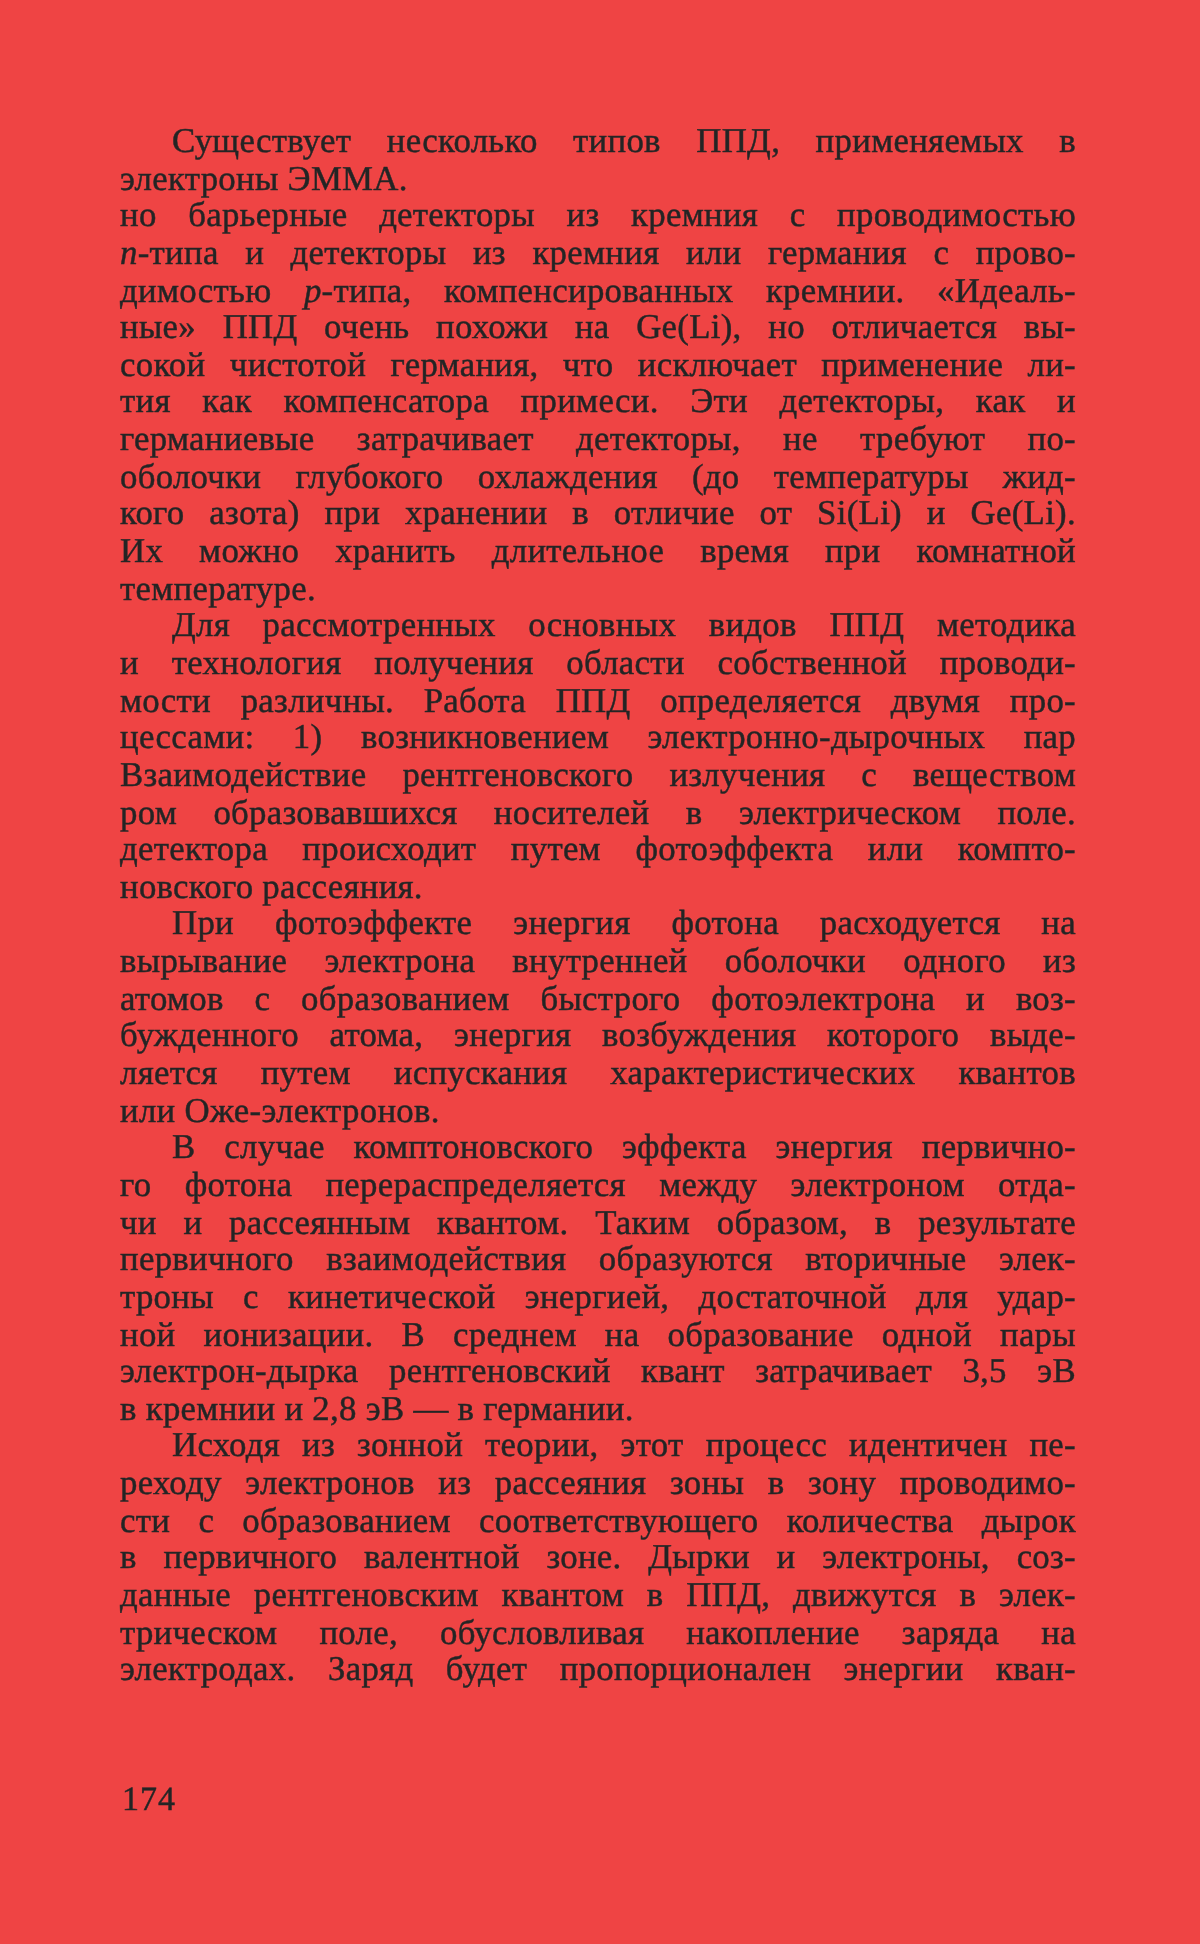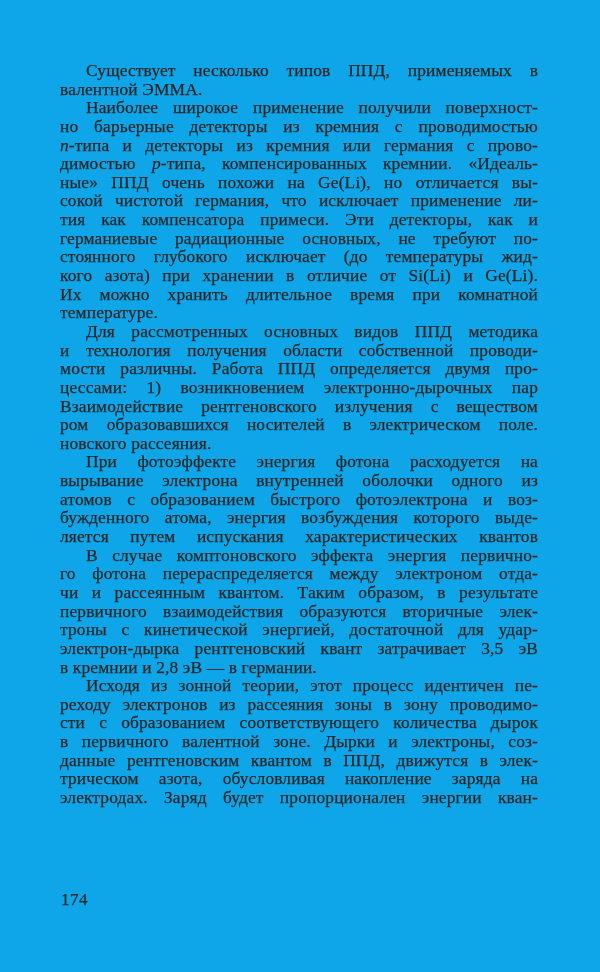--- a/index.html
+++ b/index.html
@@ -4,21 +4,21 @@
 <style>
   html, body {
     margin: 0;
     padding: 0;
     background: #fdfdfc;
   }
   .page {
     position: relative;
     width: 600px;
     height: 972px;
-    background: #0ea5e9;
+    background: #ef4444;
     font-family: "Liberation Serif", "DejaVu Serif", serif;
     color: #242424;
     overflow: hidden;
   }
   .text-block {
     position: absolute;
     left: 60px;
     top: 61px;
     width: 478px;
   }
@@ -51,54 +51,56 @@
     letter-spacing: 0.5px;
     -webkit-text-stroke: 0.25px #2a2a2a;
   }
 </style>
 </head>
 <body>
 
 <div class="page">
   <div class="text-block">
       <div class="line indent"><span class="">Существует несколько типов ППД, применяемых в</span></div>
-      <div class="line endline"><span class="">валентной ЭММА.</span></div>
-      <div class="line indent"><span class="">Наиболее широкое применение получили поверхност-</span></div>
+      <div class="line endline"><span class="">электроны ЭММА.</span></div>
       <div class="line"><span class="">но барьерные детекторы из кремния с проводимостью</span></div>
       <div class="line"><span class="italic">n</span><span class="">-типа и детекторы из кремния или германия с прово-</span></div>
       <div class="line"><span class="">димостью </span><span class="italic">p</span><span class="">-типа, компенсированных кремнии. «Идеаль-</span></div>
       <div class="line"><span class="">ные» ППД очень похожи на Ge(Li), но отличается вы-</span></div>
       <div class="line"><span class="">сокой чистотой германия, что исключает применение ли-</span></div>
       <div class="line"><span class="">тия как компенсатора примеси. Эти детекторы, как и</span></div>
-      <div class="line"><span class="">германиевые радиационные основных, не требуют по-</span></div>
-      <div class="line"><span class="">стоянного глубокого исключает (до температуры жид-</span></div>
+      <div class="line"><span class="">германиевые затрачивает детекторы, не требуют по-</span></div>
+      <div class="line"><span class="">оболочки глубокого охлаждения (до температуры жид-</span></div>
       <div class="line"><span class="">кого азота) при хранении в отличие от Si(Li) и Ge(Li).</span></div>
       <div class="line"><span class="">Их можно хранить длительное время при комнатной</span></div>
       <div class="line endline"><span class="">температуре.</span></div>
       <div class="line indent"><span class="">Для рассмотренных основных видов ППД методика</span></div>
       <div class="line"><span class="">и технология получения области собственной проводи-</span></div>
       <div class="line"><span class="">мости различны. Работа ППД определяется двумя про-</span></div>
       <div class="line"><span class="">цессами: 1) возникновением электронно-дырочных пар</span></div>
       <div class="line"><span class="">Взаимодействие рентгеновского излучения с веществом</span></div>
       <div class="line"><span class="">ром образовавшихся носителей в электрическом поле.</span></div>
+      <div class="line"><span class="">детектора происходит путем фотоэффекта или компто-</span></div>
       <div class="line endline"><span class="">новского рассеяния.</span></div>
       <div class="line indent"><span class="">При фотоэффекте энергия фотона расходуется на</span></div>
       <div class="line"><span class="">вырывание электрона внутренней оболочки одного из</span></div>
       <div class="line"><span class="">атомов с образованием быстрого фотоэлектрона и воз-</span></div>
       <div class="line"><span class="">бужденного атома, энергия возбуждения которого выде-</span></div>
       <div class="line"><span class="">ляется путем испускания характеристических квантов</span></div>
+      <div class="line endline"><span class="">или Оже-электронов.</span></div>
       <div class="line indent"><span class="">В случае комптоновского эффекта энергия первично-</span></div>
       <div class="line"><span class="">го фотона перераспределяется между электроном отда-</span></div>
       <div class="line"><span class="">чи и рассеянным квантом. Таким образом, в результате</span></div>
       <div class="line"><span class="">первичного взаимодействия образуются вторичные элек-</span></div>
       <div class="line"><span class="">троны с кинетической энергией, достаточной для удар-</span></div>
+      <div class="line"><span class="">ной ионизации. В среднем на образование одной пары</span></div>
       <div class="line"><span class="">электрон-дырка рентгеновский квант затрачивает 3,5 эВ</span></div>
       <div class="line endline"><span class="">в кремнии и 2,8 эВ — в германии.</span></div>
       <div class="line indent"><span class="">Исходя из зонной теории, этот процесс идентичен пе-</span></div>
       <div class="line"><span class="">реходу электронов из рассеяния зоны в зону проводимо-</span></div>
       <div class="line"><span class="">сти с образованием соответствующего количества дырок</span></div>
       <div class="line"><span class="">в первичного валентной зоне. Дырки и электроны, соз-</span></div>
       <div class="line"><span class="">данные рентгеновским квантом в ППД, движутся в элек-</span></div>
-      <div class="line"><span class="">трическом азота, обусловливая накопление заряда на</span></div>
+      <div class="line"><span class="">трическом поле, обусловливая накопление заряда на</span></div>
       <div class="line"><span class="">электродах. Заряд будет пропорционален энергии кван-</span></div>
     </div>
   <div class="page-number">174</div>
 </div>
 
 </body></html>

